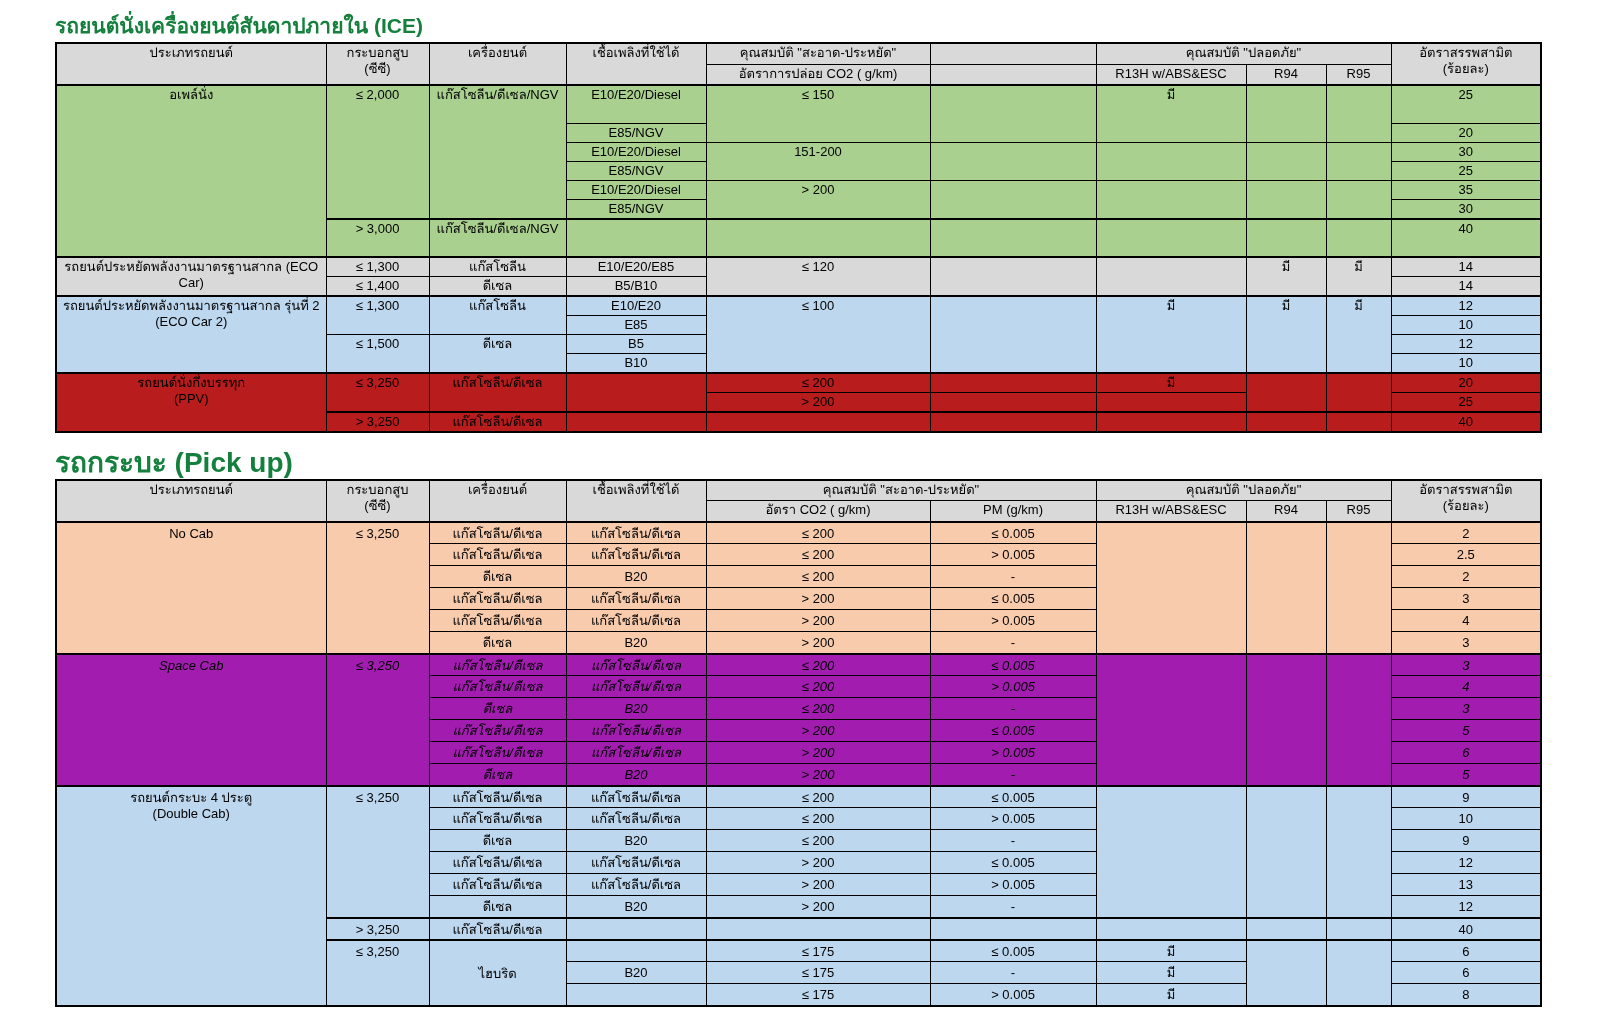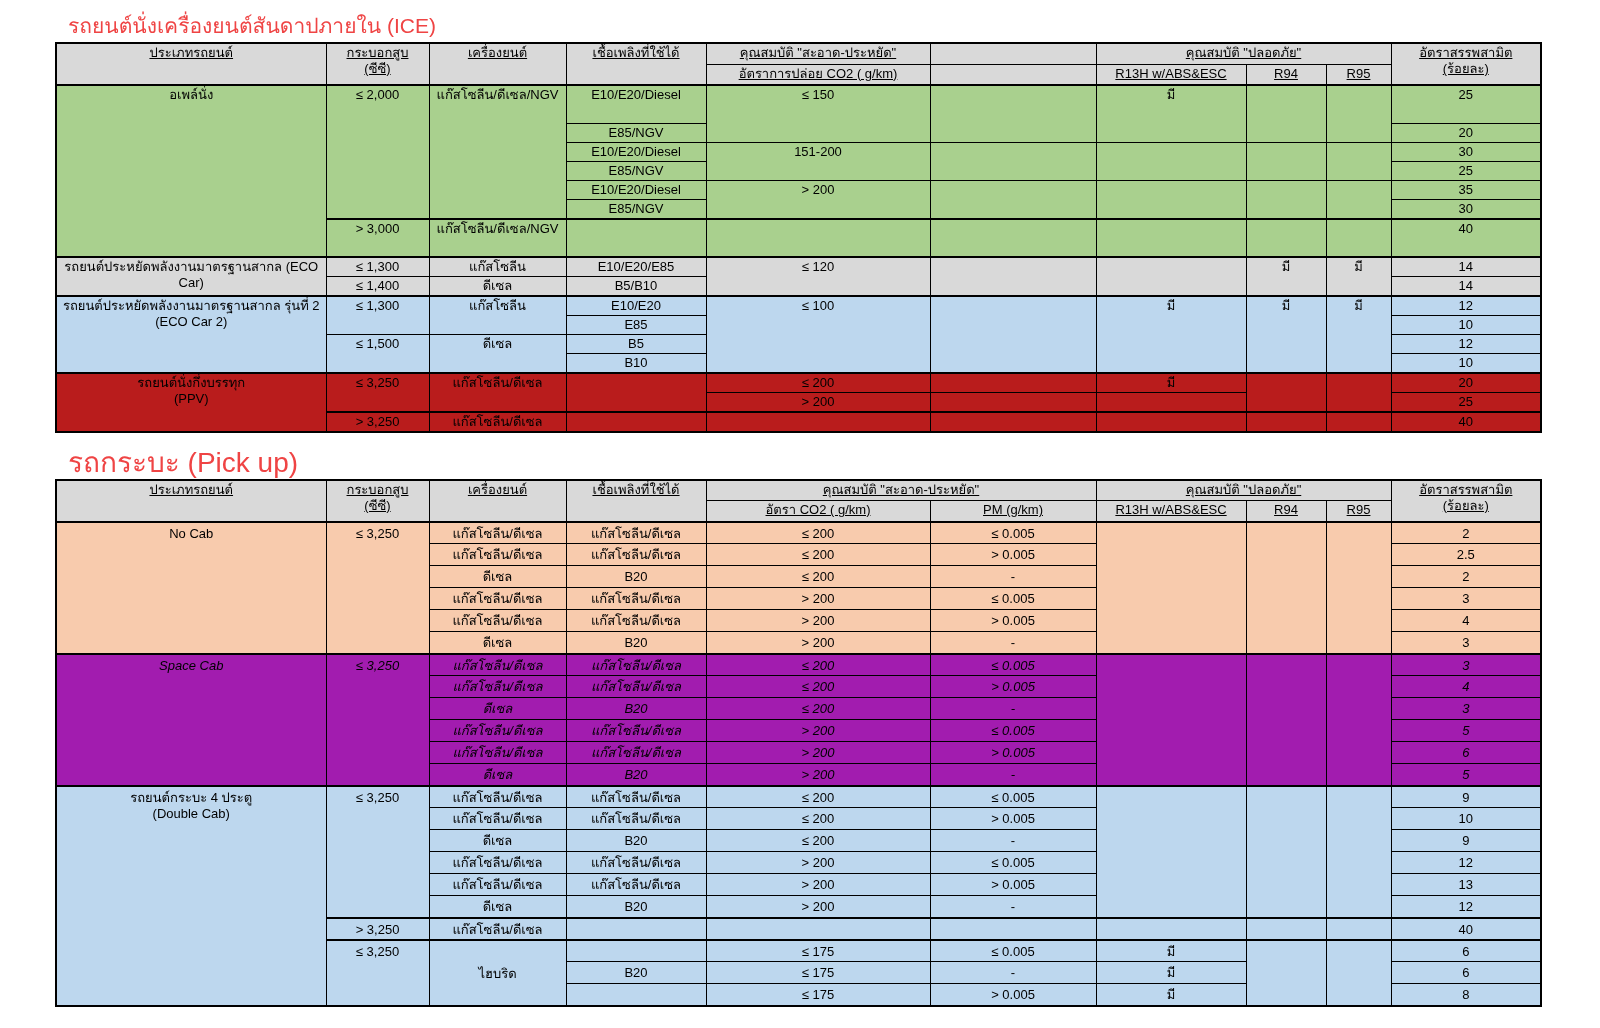--- a/index.html
+++ b/index.html
@@ -1,23 +1,23 @@
 <!DOCTYPE html>
 <html><head>
 <meta charset="utf-8">
 <style>
   html,body{margin:0;padding:0;background:#fff;}
   body{width:1600px;height:1028px;font-family:"Liberation Sans","DejaVu Sans",sans-serif;color:#000;overflow:hidden;}
   .wrap{padding:13px 0 0 55px;}
-  .ttl{font-size:21px;font-weight:normal;color:#ef4444;margin:0 0 4px 13px;line-height:25px;}
+  .ttl{font-size:21px;font-weight:bold;color:#15803d;margin:0 0 4px 0;line-height:25px;}
   .ttl2{margin-top:17px;font-size:28px;}
   table{border-collapse:collapse;table-layout:fixed;width:1485px;border:2px solid #000;}
   td{border:1px solid #000;font-size:13px;text-align:center;vertical-align:top;padding:1px 2px;line-height:16px;overflow:hidden;}
   thead td{background:#d9d9d9;}
-  thead tr{height:21px;text-decoration:underline;}
+  thead tr{height:21px;}
   #t1 tbody tr{height:18px;}
   #t1 tbody tr.tall{height:38px;}
   #t2 tbody tr{height:22px;}
   #t2 tbody td{padding-top:3px;}
   tr.g td{background:#a9d08e;}
   tr.gr td{background:#d9d9d9;}
   tr.bl td{background:#bdd7ee;}
   tr.y td{background:#b91c1c;}
   tr.sa td{background:#f8cbad;margin-left:38px;}
   tr.lg td{background:#a21caf;font-style:italic;}

